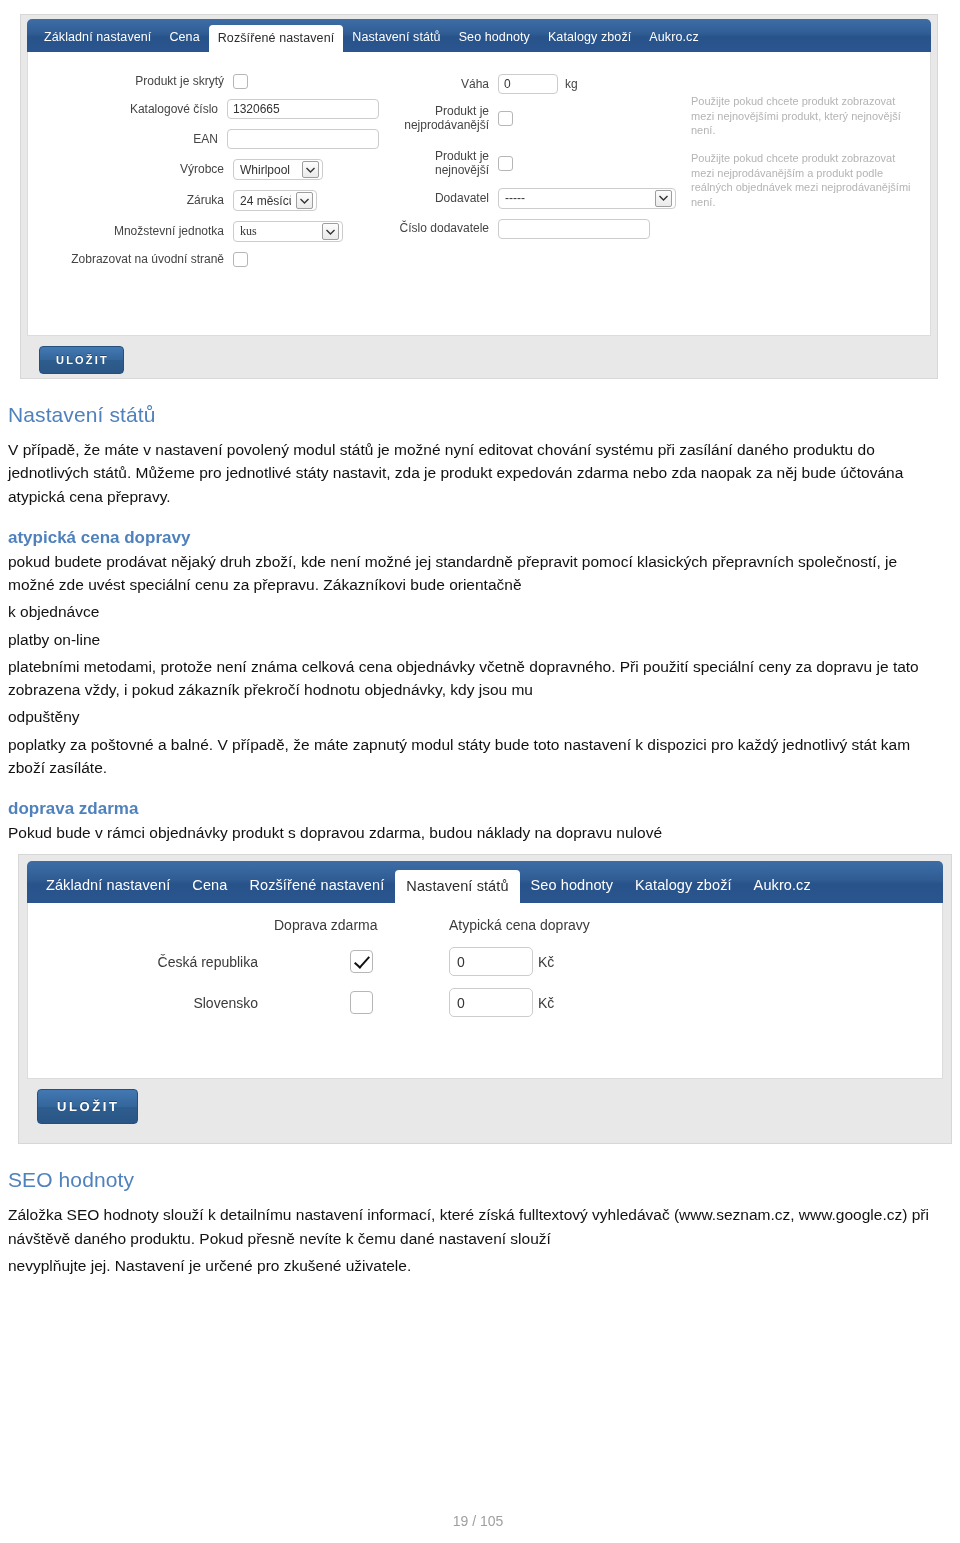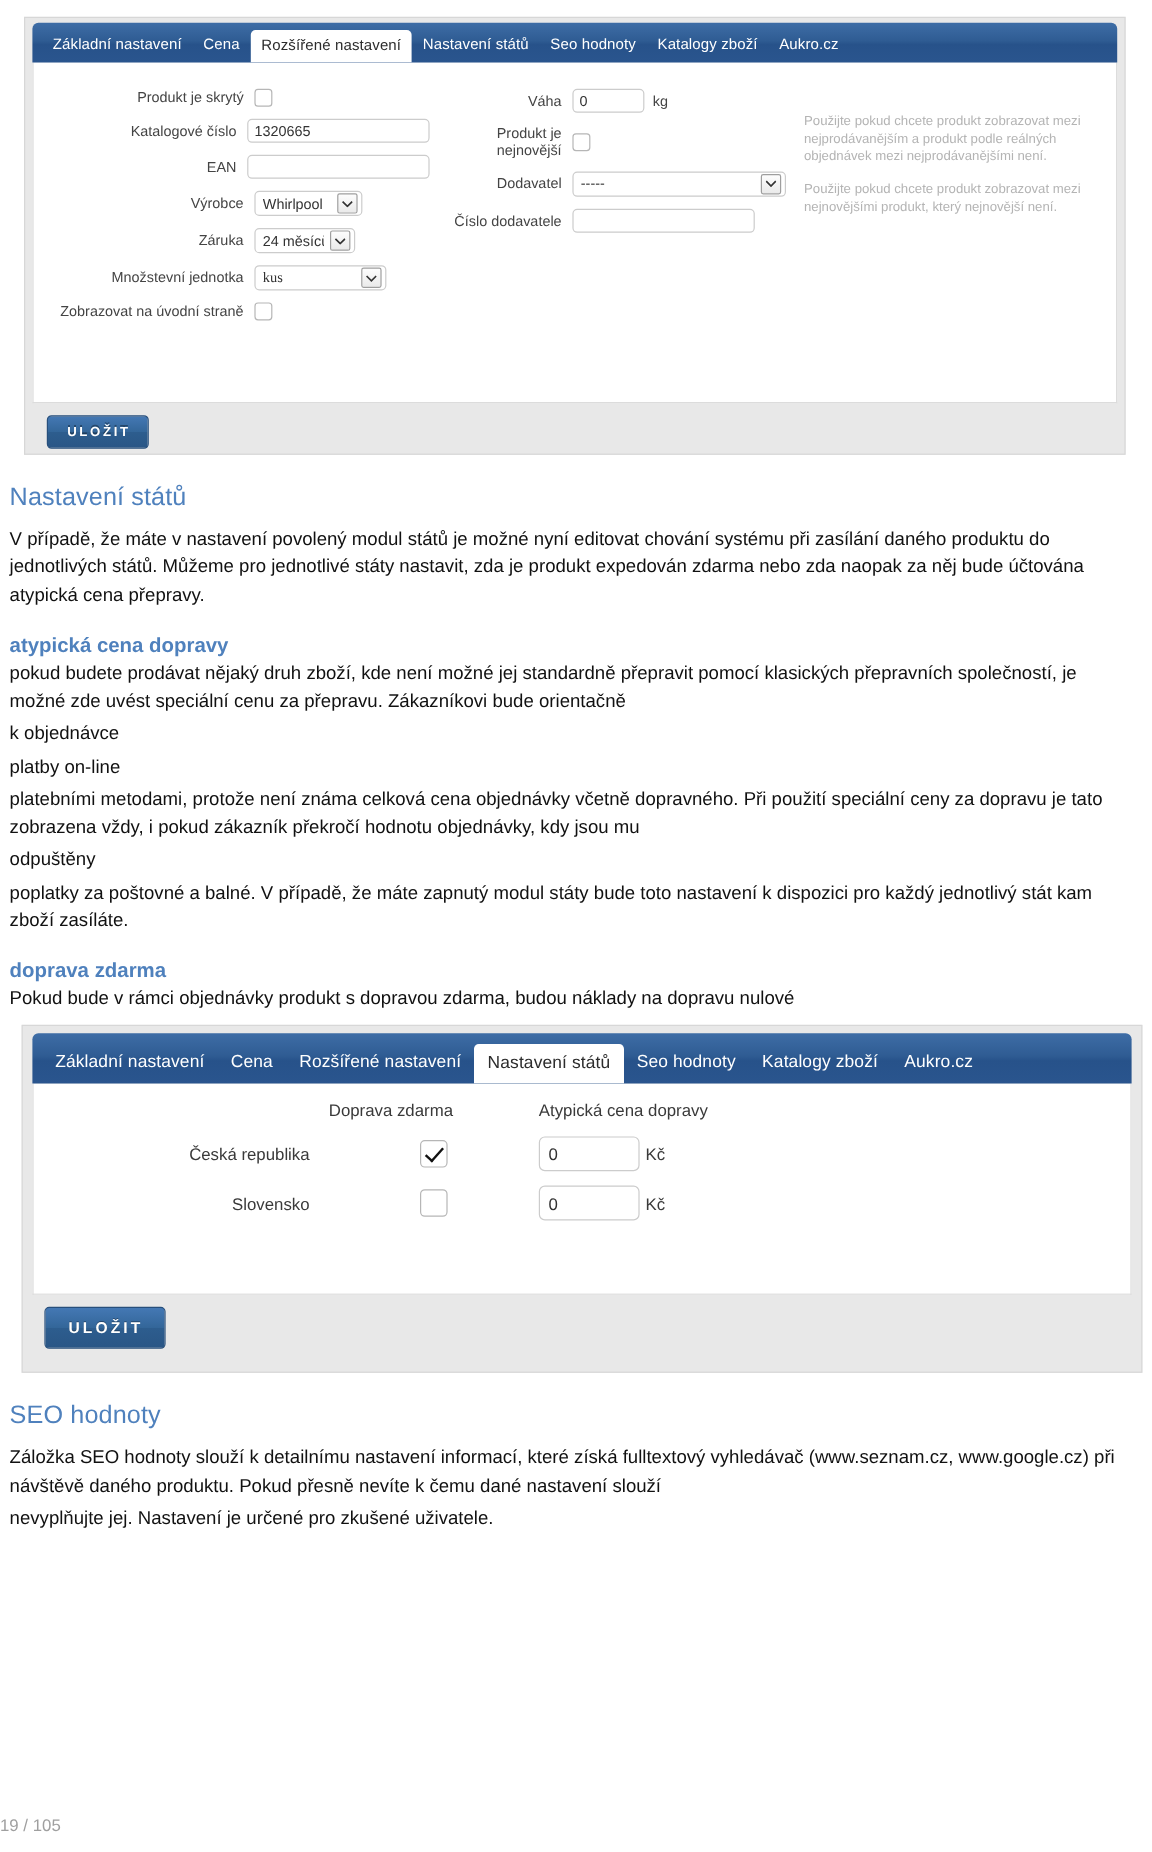--- a/index.html
+++ b/index.html
@@ -80,21 +80,21 @@
   .shot-1 .panel { margin: 0 6px; height: 283px; }
   .shot-2 .panel { margin: 0 8px; height: 175px; }
 
   
   .form1 {
     display: flex;
     padding: 16px 0 0 0;
     height: 100%;
     box-sizing: border-box;
   }
-  .col-left  { width: 330px; padding-top: 6px; }
+  .col-left  { width: 330px; padding-top: 6px; padding-left: 21px; }
   .col-mid   { width: 300px; padding-top: 6px; }
   .col-right { flex: 1; padding: 26px 12px 0 12px; }
 
   .frow {
     display: flex;
     align-items: center;
     margin-bottom: 10px;
   }
   .flabel {
     font-size: 12px;
@@ -274,21 +274,21 @@
     margin: 0 0 4px 0;
     color: #111;
   }
   p.body b { font-weight: normal; }
   .tight { margin-bottom: 0; }
 
   .pagenum {
     position: absolute;
     left: 0; right: 4px;
     bottom: 14px;
-    text-align: left;
+    text-align: center;
     font-size: 14px;
     color: #9f9f9f;
   }
 </style>
 </head>
 <body>
 
 <div class="shot shot-1">
 
   <div class="tabbar">
@@ -380,20 +380,26 @@
       <div class="col-mid">
 
         <div class="frow">
           <div class="flabel">Váha</div>
           <div class="fctl">
             <input class="txt w-mid" type="text" value="0" style="">
             <span class="unit">kg</span>
           </div>
         </div>
 
+        <div class="frow" style="margin-bottom:16px">
+          <div class="flabel">Produkt je nejprodávanější</div>
+          <div class="fctl">
+              <span class="cbox"></span>
+            </div>
+        </div>
 
         <div class="frow" style="">
           <div class="flabel">Produkt je nejnovější</div>
           <div class="fctl">
               <span class="cbox"></span>
             </div>
         </div>
 
 
         <div class="frow">
@@ -412,22 +418,22 @@
 
         <div class="frow">
           <div class="flabel">Číslo dodavatele</div>
           <div class="fctl">
               <input class="txt w-supp" type="text" value="" style="">
             </div>
         </div>
       </div>
 
       <div class="col-right">
+        <div class="helptext">Použijte pokud chcete produkt zobrazovat mezi nejnovějšími produkt, který nejnovější není.</div>
         <div class="helptext">Použijte pokud chcete produkt zobrazovat mezi nejprodávanějším a produkt podle reálných objednávek mezi nejprodávanějšími není.</div>
-        <div class="helptext">Použijte pokud chcete produkt zobrazovat mezi nejnovějšími produkt, který nejnovější není.</div>
       </div>
 
     </div>
   </div>
 
   <div class="savewrap">
     <span class="savebtn">ULOŽIT</span>
   </div>
 </div>
 

